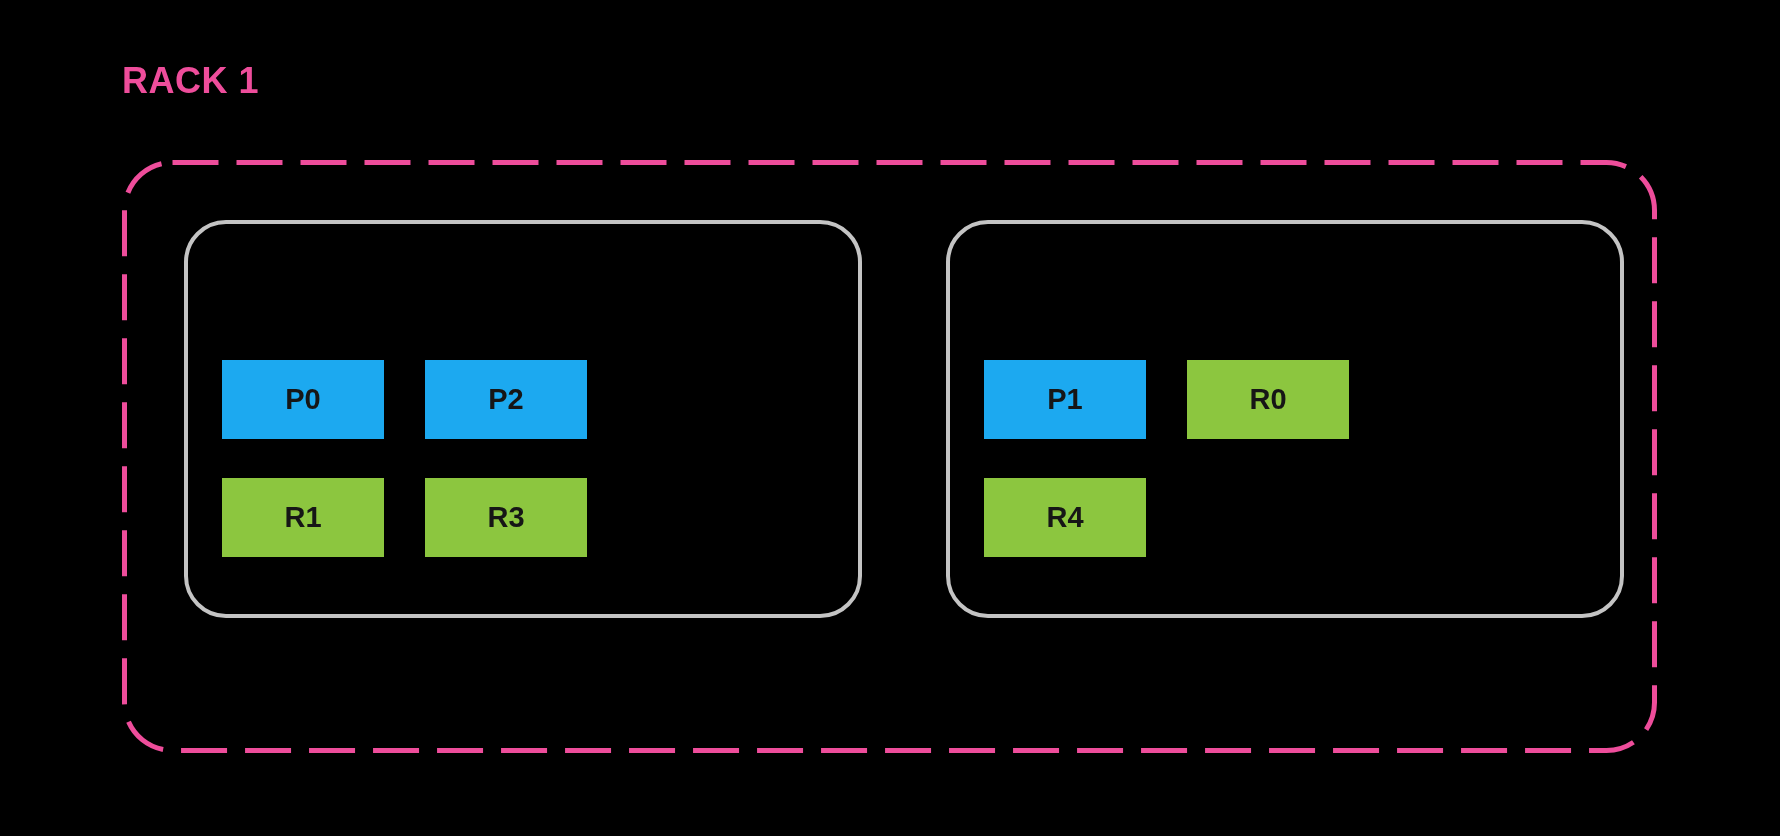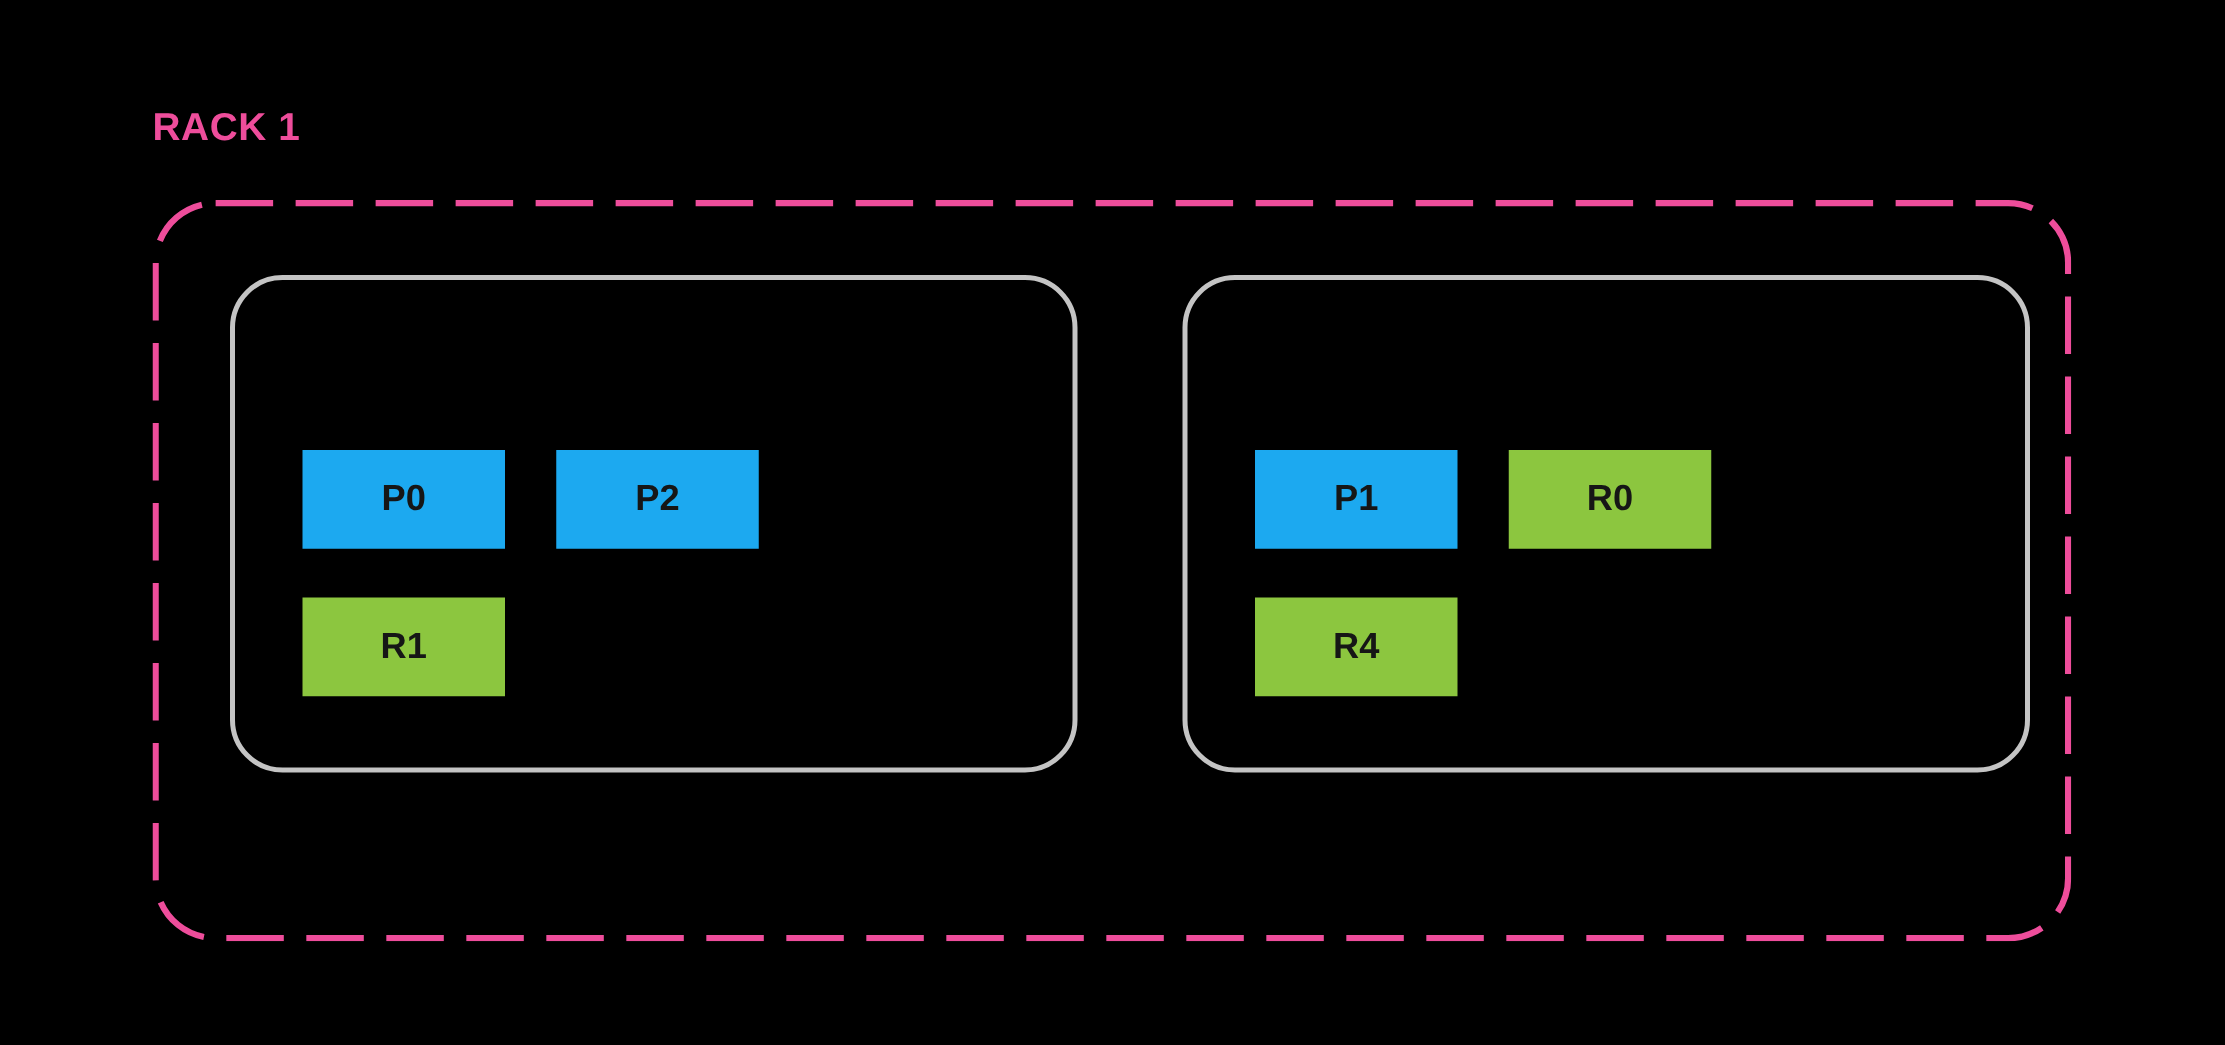--- a/index.html
+++ b/index.html
@@ -11,23 +11,23 @@
     position: relative;
     width: 1780px;
     height: 836px;
     background: var(--background, #000000);
     font-family: "Liberation Sans", sans-serif;
     overflow: hidden;
   }
   .rack-label {
     position: absolute;
     left: 122px;
-    top: 84px;
+    top: 60px;
     color: var(--rack-accent, #EE4D9B);
-    font-size: 31px;
+    font-size: 36px;
     font-weight: 700;
     letter-spacing: 0.5px;
   }
   .rack {
     position: absolute;
     left: 122px;
     top: 160px;
     width: 1535px;
     height: 593px;
   }
@@ -44,21 +44,21 @@
     stroke-width: 5;
     stroke-dasharray: 46 18;
   }
   .node {
     position: absolute;
     width: 678px;
     height: 398px;
     border: 4px solid var(--node-border, #C4C4C4);
     border-radius: 42px;
     box-sizing: border-box;
-    padding: 136px 0 0 54px; 
+    padding: 136px 0 0 34px; 
   }
   .node-left  { left: 62px;  top: 60px; }
   .node-right { left: 824px; top: 60px; }
   .row {
     display: flex;
     gap: 41px;
     margin-bottom: 39px;
   }
   .box {
     width: 162px;
@@ -86,20 +86,21 @@
       <rect x="2.5" y="2.5" width="1530" height="588" rx="48" ry="48"></rect>
     </svg>
 
     <div class="node node-left">
       <div class="row">
         <div class="box type-primary">P0</div>
         <div class="box type-primary">P2</div>
       </div>
       <div class="row">
         <div class="box type-replica">R1</div>
+        <div class="box type-replica">R3</div>
       </div>
     </div>
 
     <div class="node node-right">
       <div class="row">
         <div class="box type-primary">P1</div>
         <div class="box type-replica">R0</div>
       </div>
       <div class="row">
         <div class="box type-replica">R4</div>

